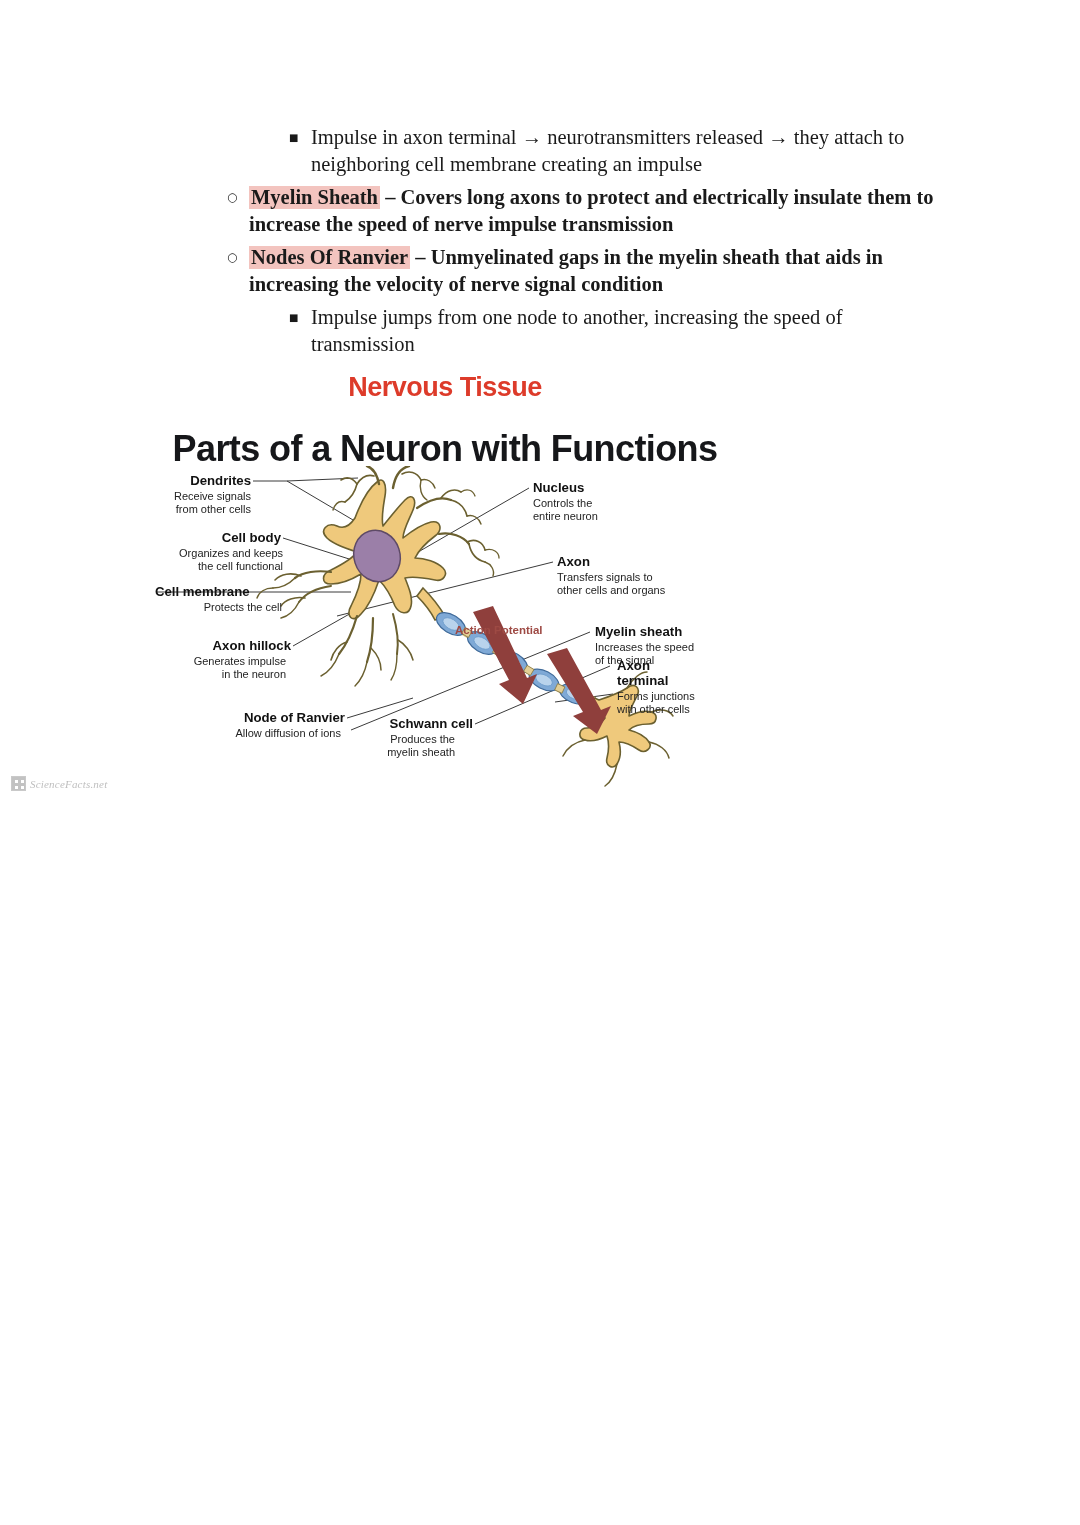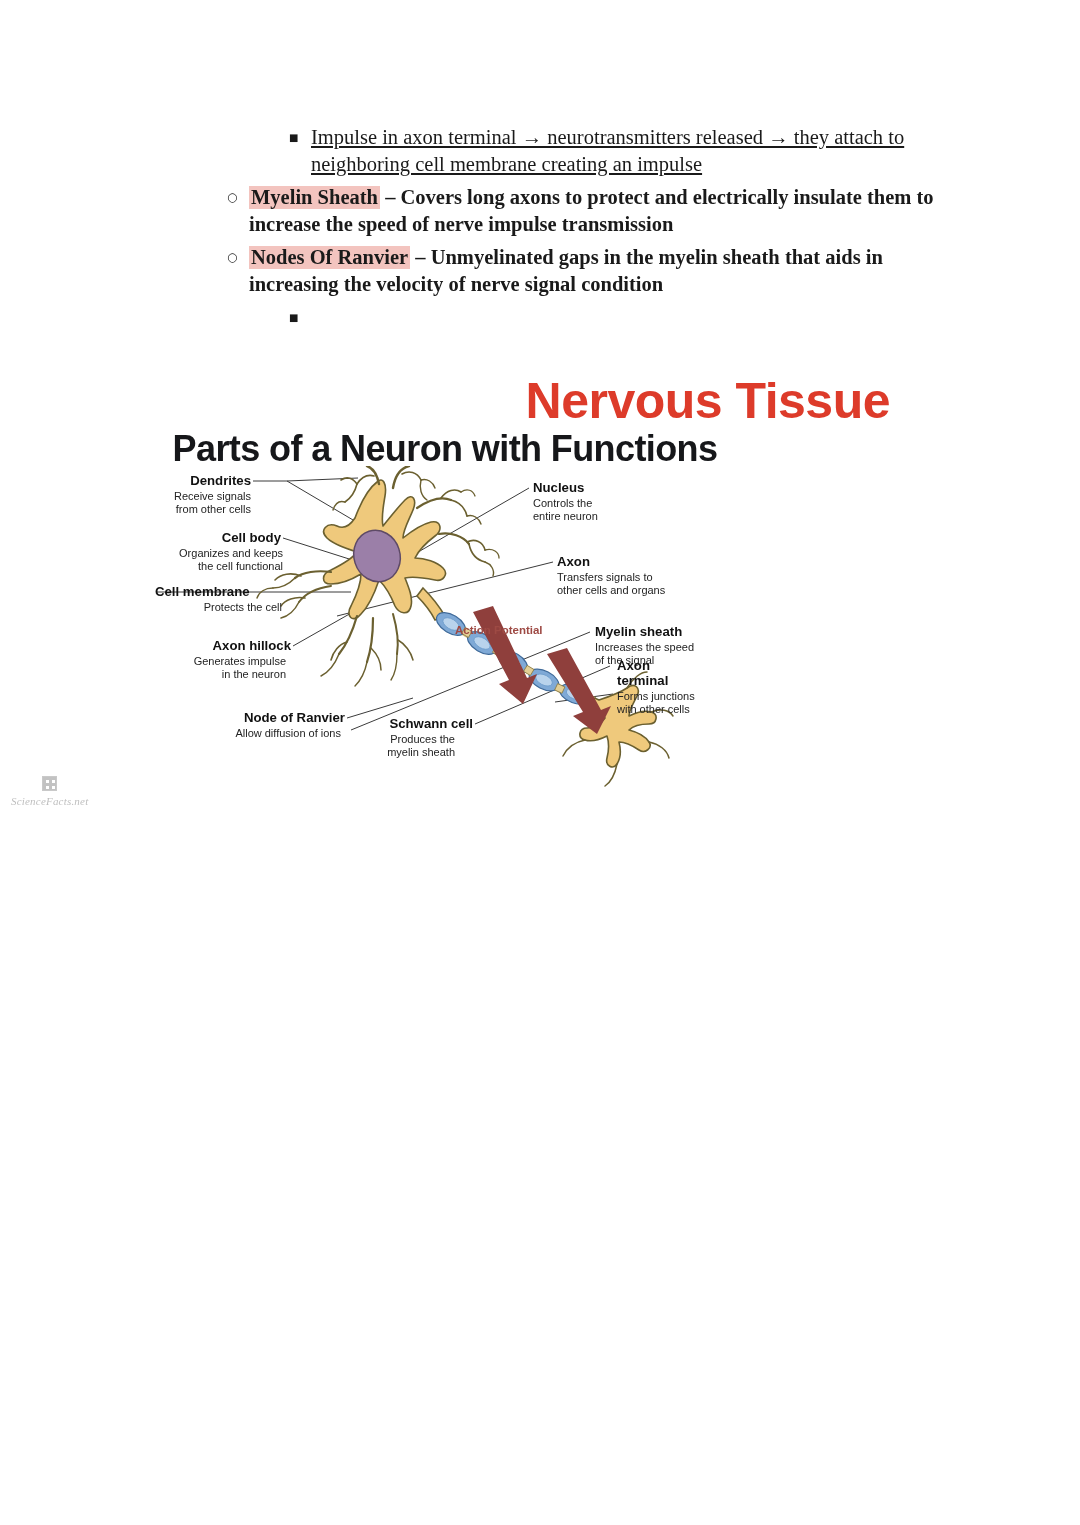--- a/index.html
+++ b/index.html
@@ -43,43 +43,43 @@
   }
   .b-circle {
     font-size: 12px;
   }
   .txt-cell {
     flex: 1 1 auto;
   }
   .indent-l2 { padding-left: 227px; }
   .indent-l3 { padding-left: 289px; }
   .l2-text { max-width: 690px; font-weight: bold; }
-  .l3-text { max-width: 600px; text-decoration: underline; }
+  .l3-text { max-width: 600px; }
   .hl {
     background: #f3c4bf;
     padding: 0 2px 1px 2px;
   }
 
   
   .figure {
     position: absolute;
     left: 0;
     top: 358px;
     width: 1080px;
     height: 460px;
   }
   .fig-title {
     position: absolute;
     left: 0;
     top: 14px;
     width: 890px;
-    text-align: right;
+    text-align: center;
     font-family: "Liberation Sans", sans-serif;
     font-weight: bold;
-    font-size: 50px;
+    font-size: 27px;
     letter-spacing: -0.5px;
     color: #dd3b2a;
   }
   .fig-subtitle {
     position: absolute;
     left: 0;
     top: 70px;
     width: 890px;
     text-align: center;
     font-family: "Liberation Sans", sans-serif;
@@ -157,20 +157,21 @@
     <span class="txt-cell l2-text"><span class="hl">Myelin Sheath</span><span> – Covers long axons to protect and electrically insulate them to increase the speed of nerve impulse transmission</span></span>
   </div>
 
   <div class="line-row indent-l2" style="margin-top:6px;">
     <span class="bullet-cell b-circle">○</span>
     <span class="txt-cell l2-text"><span class="hl">Nodes Of Ranvier</span><span> – Unmyelinated gaps in the myelin sheath that aids in increasing the velocity of nerve signal condition</span></span>
   </div>
 
   <div class="line-row indent-l3" style="margin-top:6px;">
     <span class="bullet-cell b-square">■</span>
+    <span class="txt-cell l3-text">Impulse jumps from one node to another, increasing the speed of transmission</span>
   </div>
 
 </div>
 
 <div class="figure">
 
   <div class="fig-title">Nervous Tissue</div>
   <div class="fig-subtitle">Parts of a Neuron with Functions</div>
 
   <svg class="diagram-svg" width="580" height="330" viewBox="0 0 580 330">
@@ -389,18 +390,18 @@
       <text class="lbl" x="462" y="204">Axon</text>
       <text class="lbl" x="462" y="219">terminal</text>
       <text class="desc" x="462" y="234">Forms junctions</text>
       <text class="desc" x="462" y="247">with other cells</text>
     </g>
 
     <text class="ap" x="300" y="168">Action Potential</text>
 
   </svg>
 
-  <div class="watermark" style="position:absolute;left:11px;top:418px;flex-direction:column;">
+  <div class="watermark" style="position:absolute;left:11px;top:418px;">
     <span class="wm-mark"></span>
     <span class="wm-text">ScienceFacts.net</span>
   </div>
 
 </div>
 
 </body></html>

